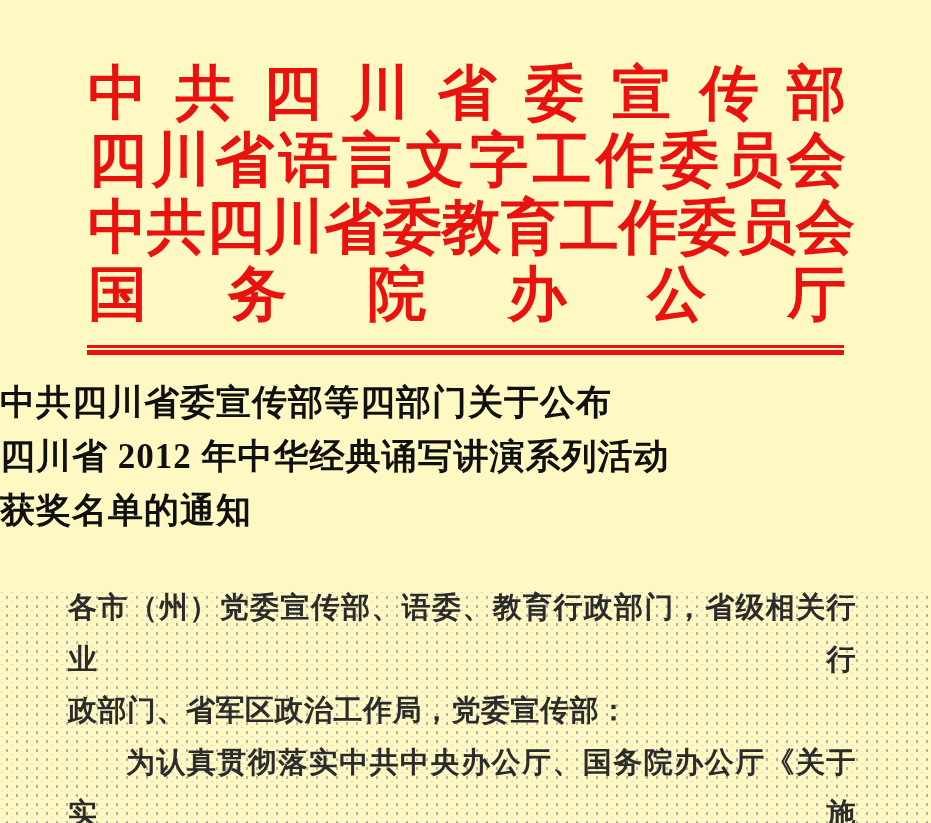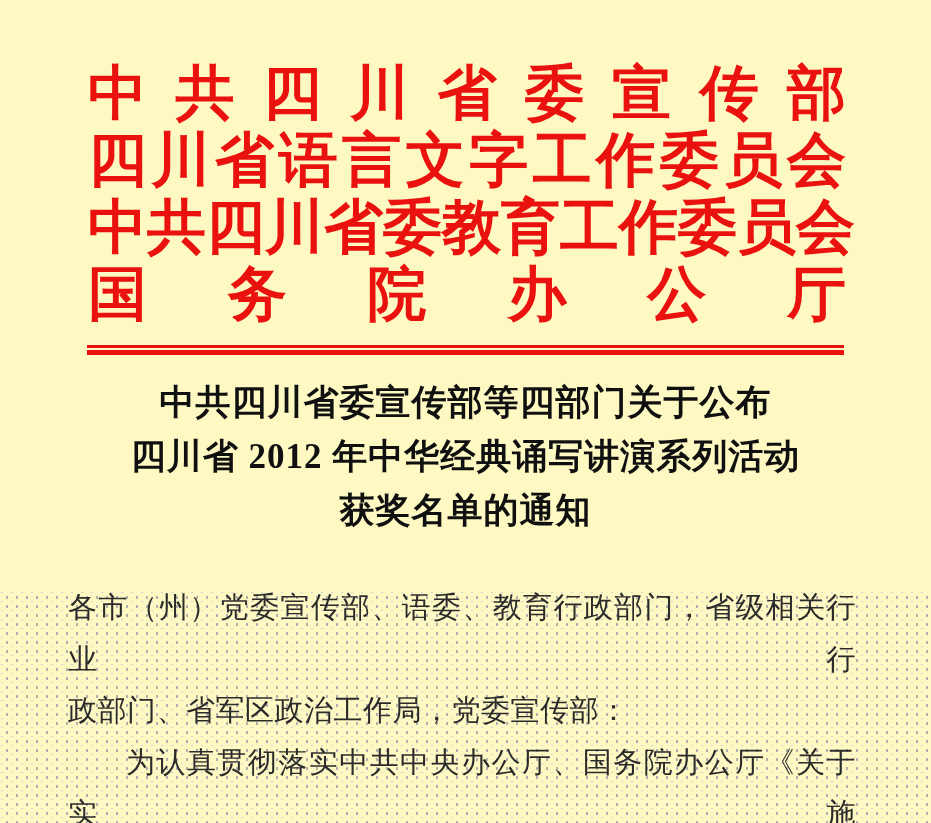--- a/index.html
+++ b/index.html
@@ -40,35 +40,35 @@
   .red-rule {
     position: absolute;
     left: 87px; top: 345px; width: 757px;
   }
   .rule-thin  { height: 3px; background: #e9120e; }
   .rule-gap   { height: 2px; background: transparent; }
   .rule-thick { height: 5px; background: #e9120e; }
   .doc-title {
     position: absolute;
     left: 0; top: 376px; width: 931px;
-    text-align: center;
+    text-align: left;
     color: #101010;
     font-weight: bold;
     font-size: 35px;
     line-height: 54px;
     letter-spacing: 1px;
   }
   .body-text {
     position: absolute;
     left: 68px; top: 582px; width: 788px;
     color: #2b2b2b;
     font-size: 29px;
     line-height: 51.5px;
   }
-  .body-line { letter-spacing: 0.5px; }
+  .body-line { letter-spacing: 0.5px; font-weight: bold; }
   .body-line.justify {
     text-align: justify;
     text-align-last: justify;
   }
   .body-line.indent { text-indent: 58px; }
 </style>
 </head>
 <body>
 
 <div class="page">

